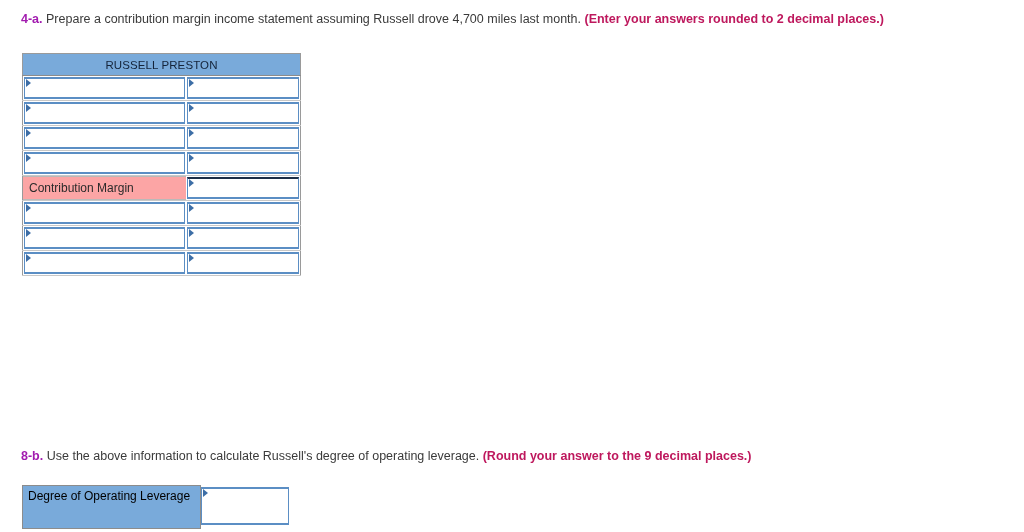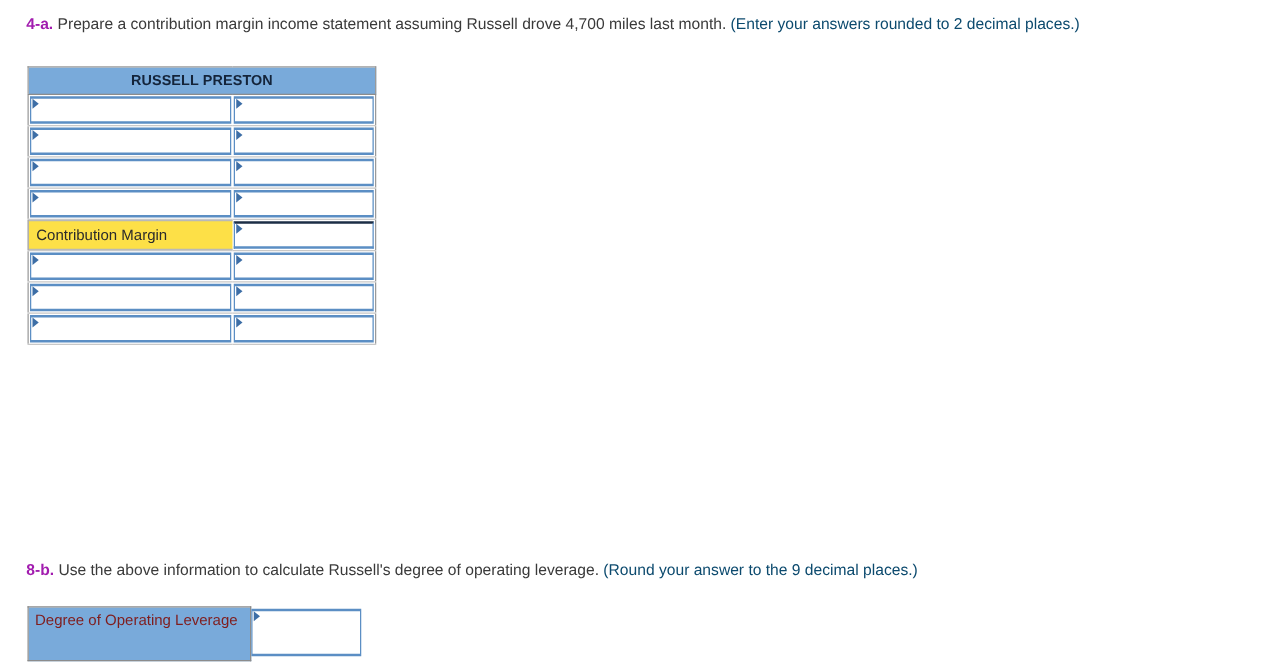--- a/index.html
+++ b/index.html
@@ -22,22 +22,22 @@
     font-size: 12.5px;
     line-height: 15px;
     white-space: nowrap;
     color: #3a3a3a;
   }
   .prompt .qnum {
     font-weight: bold;
     color: #a21caf;
   }
   .prompt .note {
-    font-weight: normal;
-    color: #0c4a6e;
+    font-weight: bold;
+    color: #be185d;
   }
   #prompt-a { left: 21px; top: 12px; }
   #prompt-b { left: 21px; top: 449px; }
 
   
   .stmt-table {
     position: absolute;
     left: 22px;
     top: 53px;
     width: 278px;
@@ -52,21 +52,21 @@
     vertical-align: middle;
   }
   .col-label { width: 163px; }
   .col-value { width: 115px; }
 
   
   .title-row td {
     background: #79aada;
     border-bottom: 1px solid #8c8c8c;
     text-align: center;
-    font-weight: bold;
+    font-weight: normal;
     font-size: 11.5px;
     color: #14243a;
     height: 21px;
     letter-spacing: .1px;
   }
 
   
   .body-row td {
     height: 24px;
     border-bottom: 1px solid #c8c8c8;
@@ -101,21 +101,21 @@
   }
 
   
   .static-label {
     box-sizing: border-box;
     height: 24px;
     line-height: 22px;
     padding-left: 6px;
     font-size: 12px;
     color: #2b2b2b;
-    background: #fde047;
+    background: #fca5a5;
     border-top: 1px solid #b9b9b9;
     border-bottom: 1px solid #b9b9b9;
     white-space: nowrap;
     overflow: hidden;
   }
   .plain-cell {
     height: 24px;
     background: #ffffff;
   }
 
@@ -127,21 +127,21 @@
     border-collapse: collapse;
     table-layout: fixed;
   }
   .dol-label {
     width: 172px;
     height: 40px;
     background: #79aada;
     border: 1px solid #8c8c8c;
     padding: 2px 0 0 5px;
     font-size: 12px;
-    color: #7f1d1d;
+    color: #000000;
     line-height: 16px;
     vertical-align: top;
   }
   .dol-value {
     width: 88px;
     height: 40px;
     padding: 0;
     vertical-align: top;
   }
   .dol-box {

